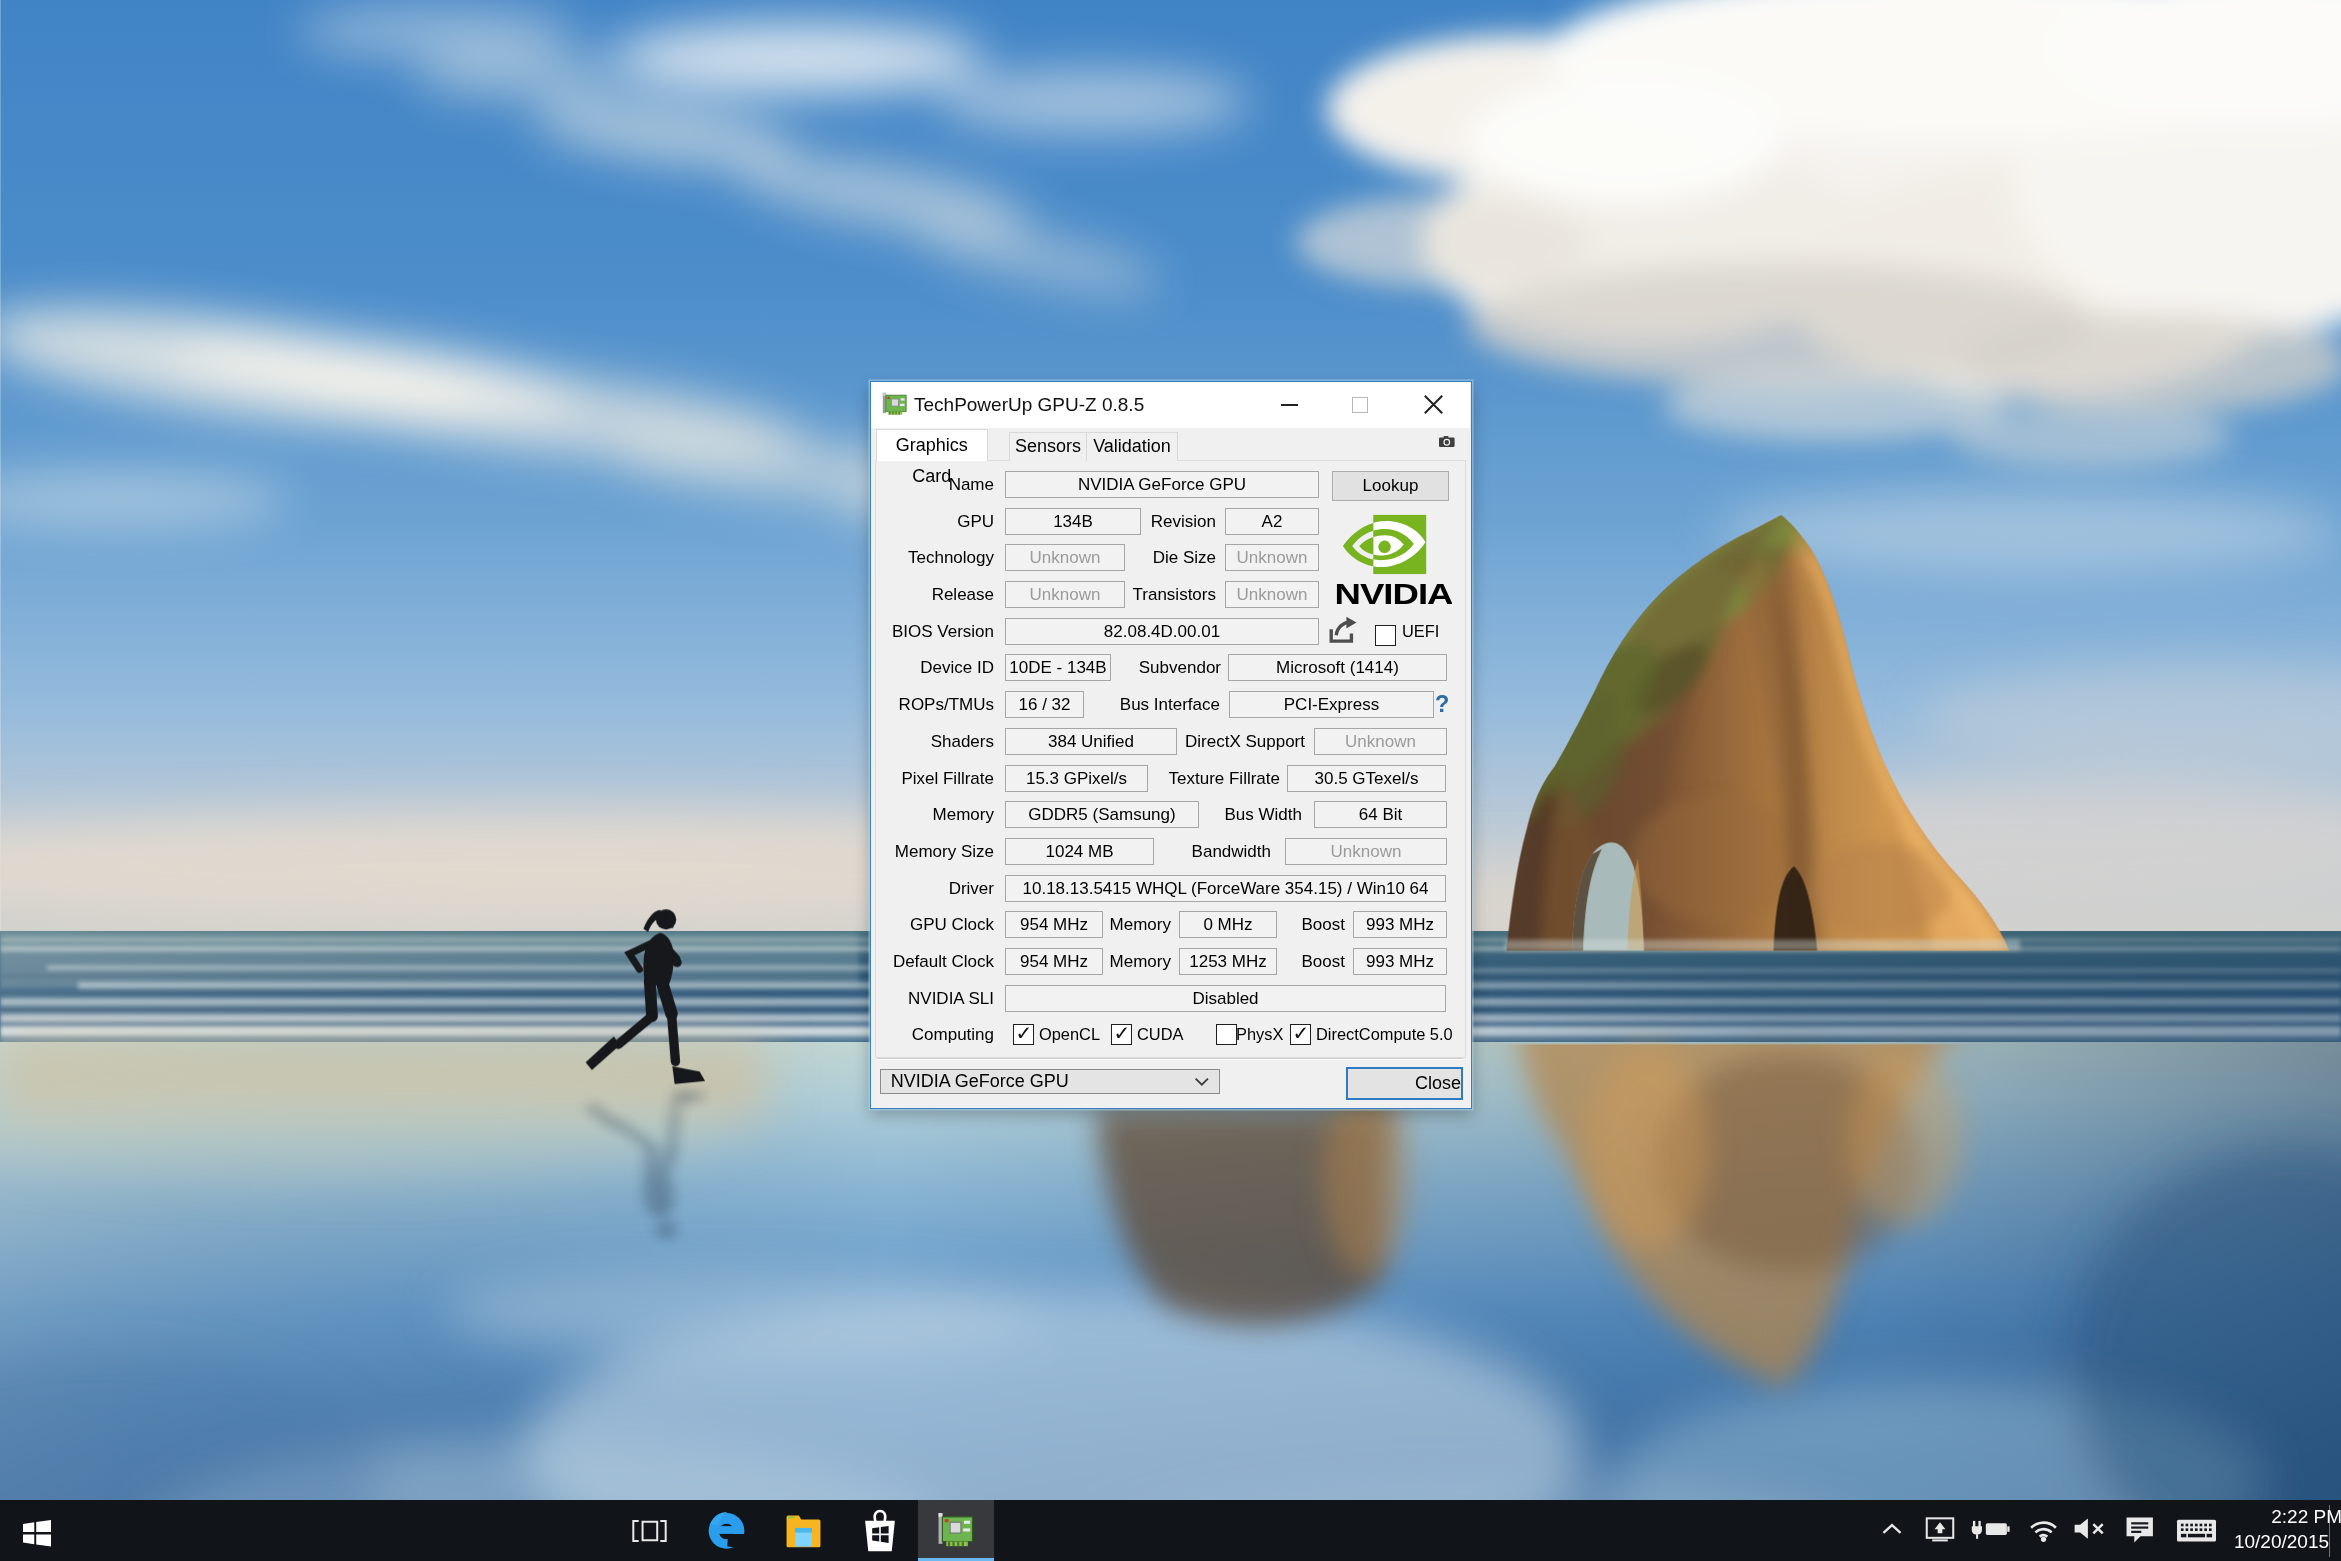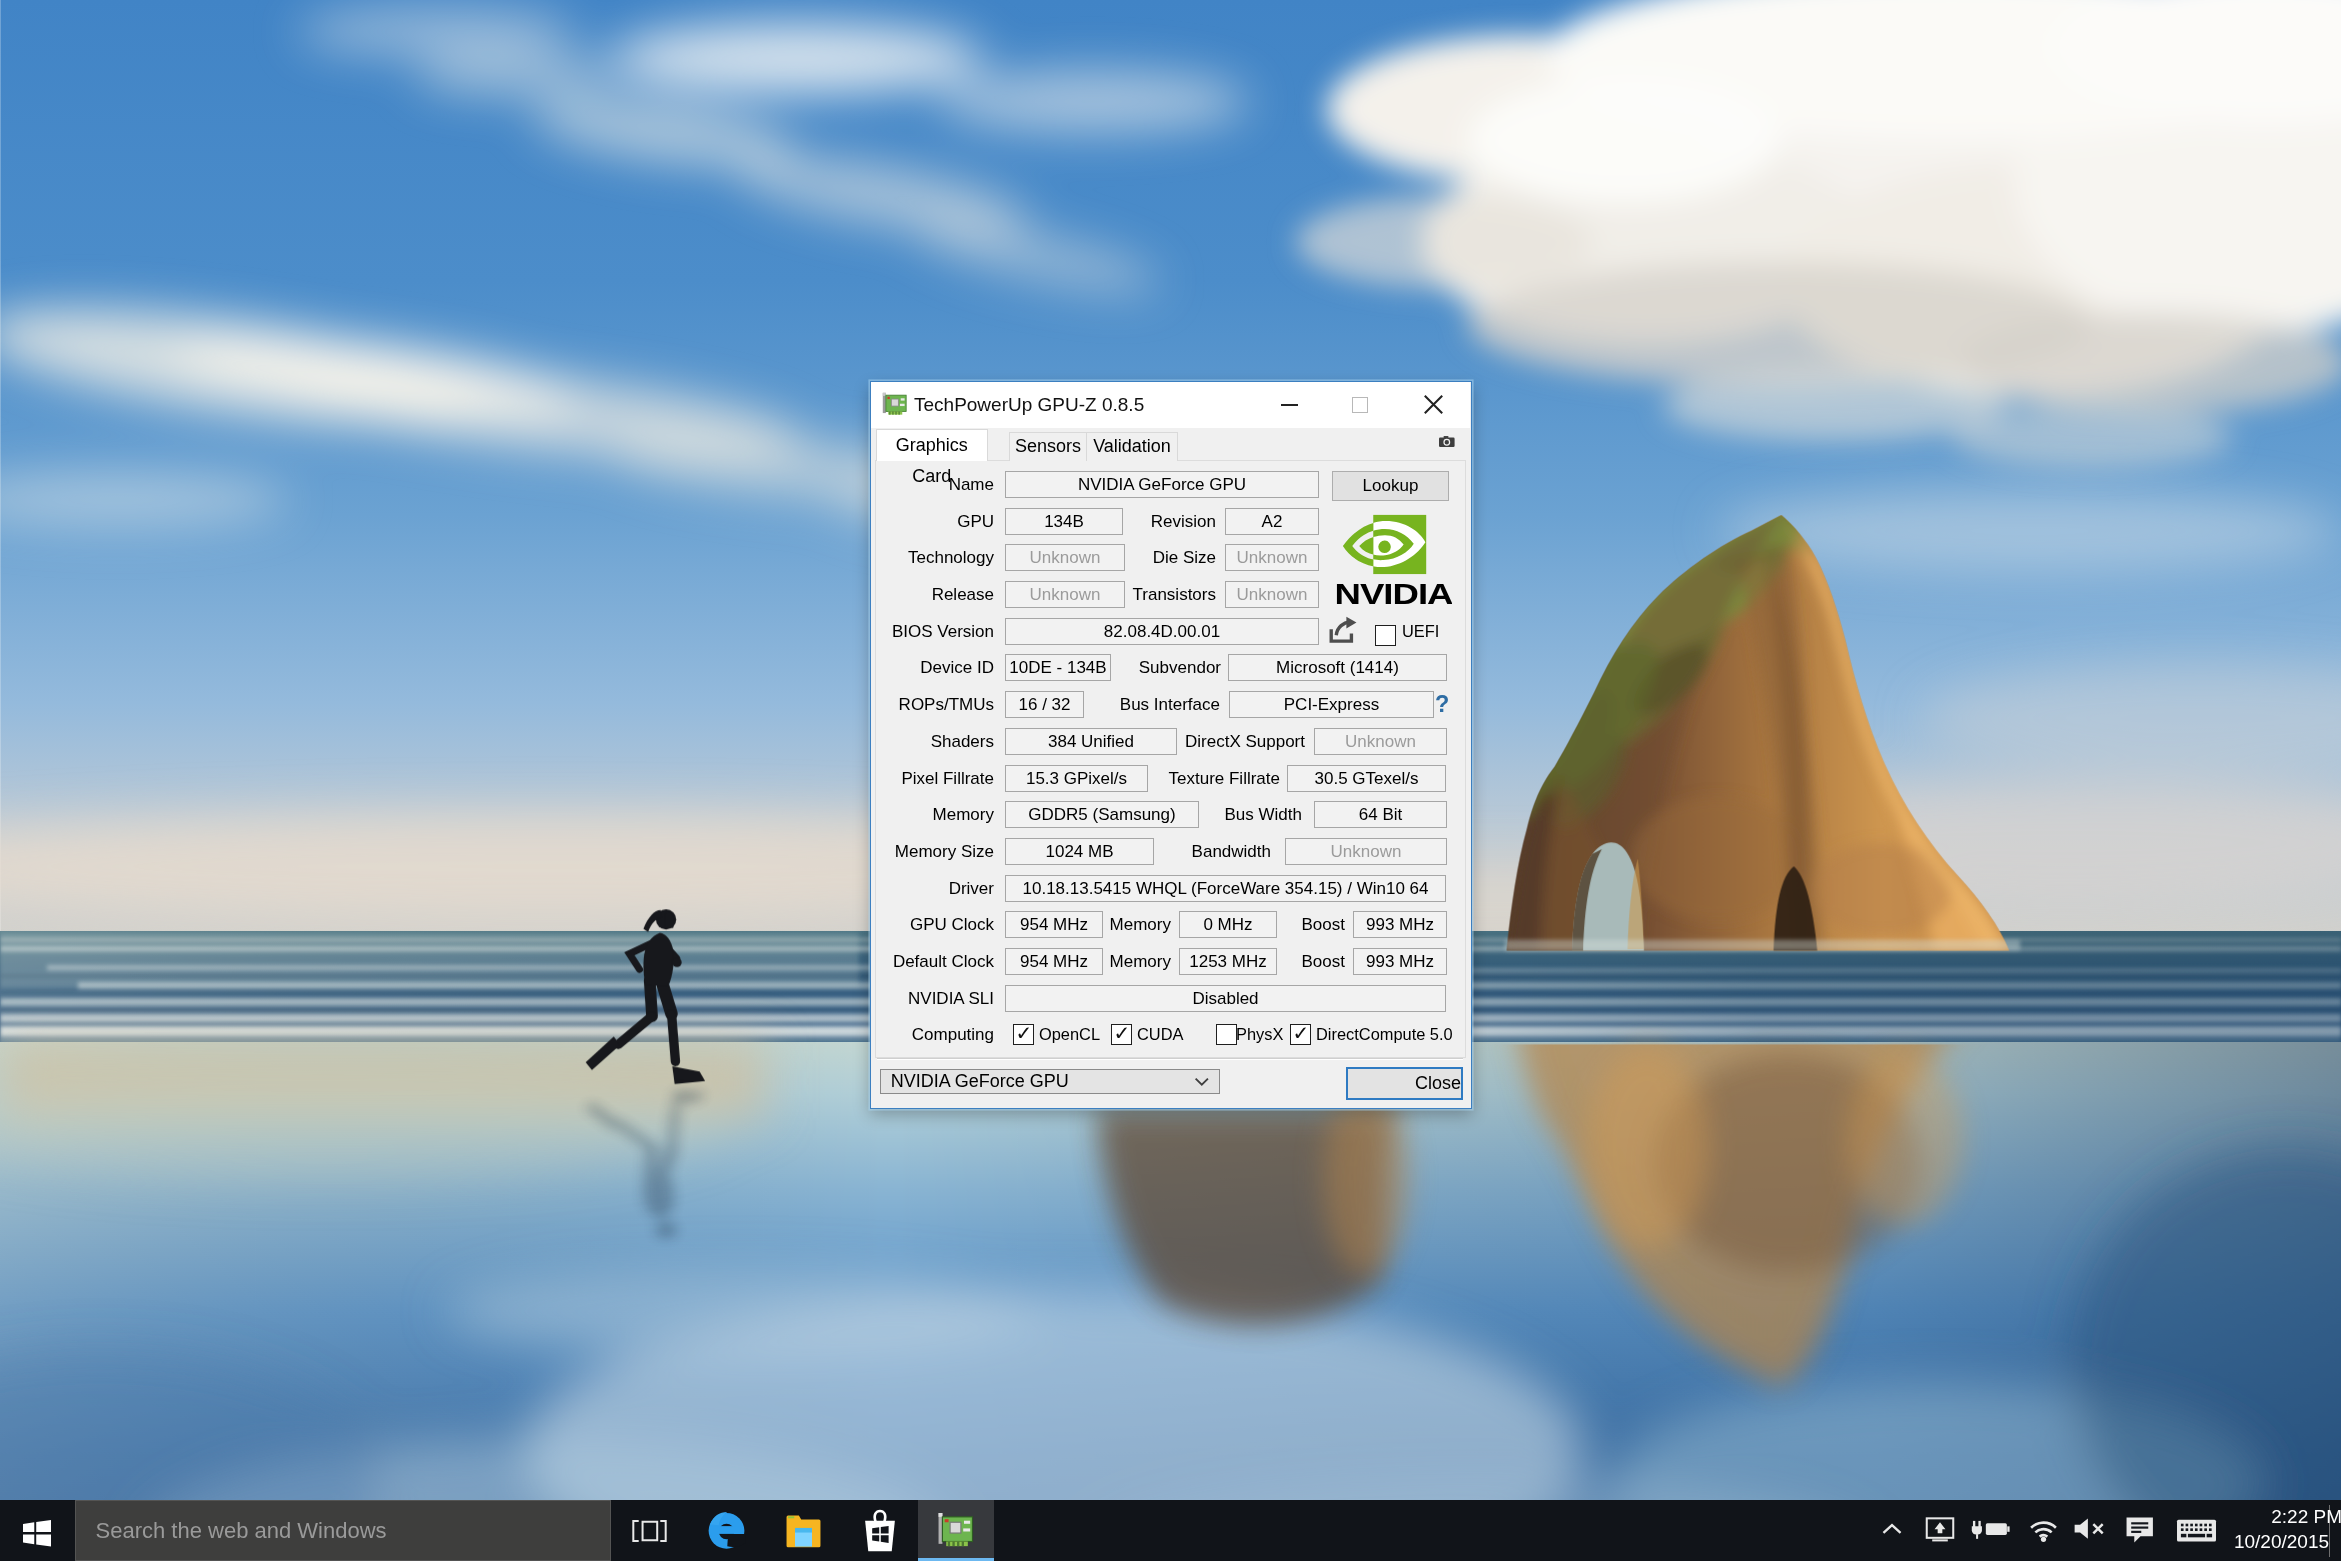--- a/index.html
+++ b/index.html
@@ -335,21 +335,21 @@
   </svg>
   <div class="tab" id="tab1">Graphics Card</div>
   <div class="tab" id="tab2">Sensors</div>
   <div class="tab" id="tab3">Validation</div>
   <div id="rows">
     <div class="lbl" style="left:-72px;top:89px">Name</div>
     <div class="fld" style="left:134px;top:89px;width:314px">NVIDIA GeForce GPU</div>
     <div class="btn" style="left:461px;top:89px;width:117px;height:30px;line-height:28px">Lookup</div>
 
     <div class="lbl" style="left:-72px;top:126px">GPU</div>
-    <div class="fld" style="left:134px;top:126px;width:118px">134B</div>
+    <div class="fld" style="left:134px;top:126px;width:136px">134B</div>
     <div class="lbl" style="left:150px;top:126px">Revision</div>
     <div class="fld" style="left:354px;top:126px;width:94px">A2</div>
 
     <div class="lbl" style="left:-72px;top:162px">Technology</div>
     <div class="fld dim" style="left:134px;top:162px;width:120px">Unknown</div>
     <div class="lbl" style="left:150px;top:162px">Die Size</div>
     <div class="fld dim" style="left:354px;top:162px;width:94px">Unknown</div>
 
     <div class="lbl" style="left:-72px;top:199px">Release</div>
     <div class="fld dim" style="left:134px;top:199px;width:120px">Unknown</div>
@@ -461,23 +461,20 @@
   <div id="closebtn">Close</div>
 </div>
 
 <div id="taskbar">
   <svg class="abs" style="left:23.4px;top:20px" width="28" height="26.5" viewBox="0 0 36 34">
     <path d="M0 5 L14.5 3 V15.5 H0 Z" fill="#fff"></path>
     <path d="M17 2.6 L36 0 V15.5 H17 Z" fill="#fff"></path>
     <path d="M0 18.5 H14.5 V31 L0 29 Z" fill="#fff"></path>
     <path d="M17 18.5 H36 V34 L17 31.4 Z" fill="#fff"></path>
   </svg>
-  <div id="searchbox">
-        <div id="searchtext">Search the web and Windows</div>
-      </div>
   <svg class="abs" style="left:631px;top:20px" width="37" height="22" viewBox="0 0 48 28">
     <path d="M10 1 H3 V27 H10" fill="none" stroke="#e8e8e8" stroke-width="2.6"></path>
     <path d="M38 1 H45 V27 H38" fill="none" stroke="#e8e8e8" stroke-width="2.6"></path>
     <rect x="15" y="2" width="19" height="24" fill="none" stroke="#e8e8e8" stroke-width="2.6"></rect>
   </svg>
   <svg class="abs" style="left:707px;top:9.4px" width="39" height="42" viewBox="0 0 50 54">
     <circle cx="25" cy="28" r="23" fill="#2b9ded"></circle>
     <circle cx="25" cy="29" r="10" fill="#111419"></circle>
     <path d="M27 32 L49 32 L49 44 C41 49 33 50 26 48 Z" fill="#111419"></path>
     <rect x="6" y="22" width="38" height="10" fill="#2b9ded"></rect>

